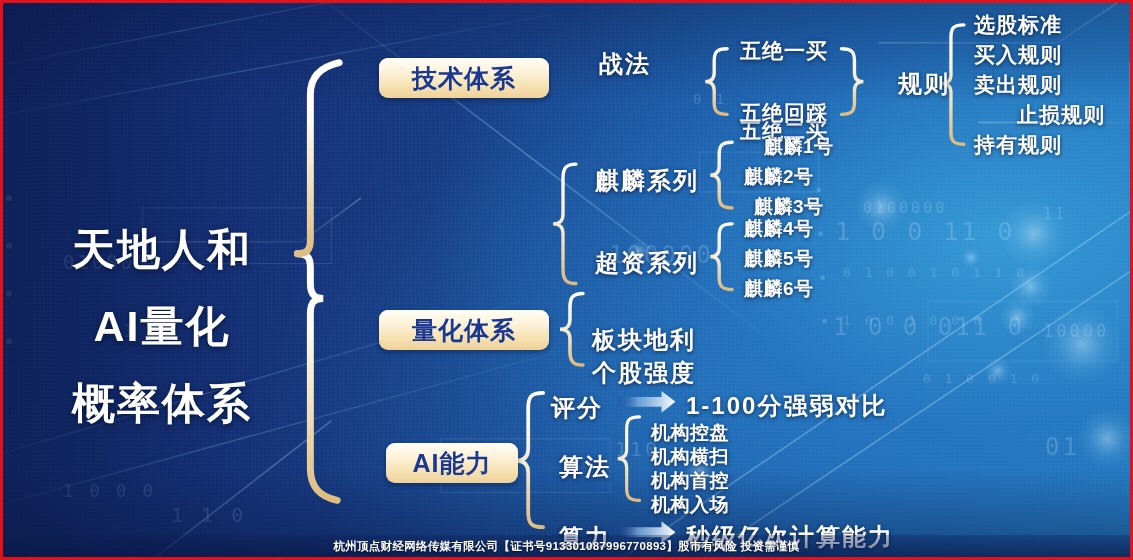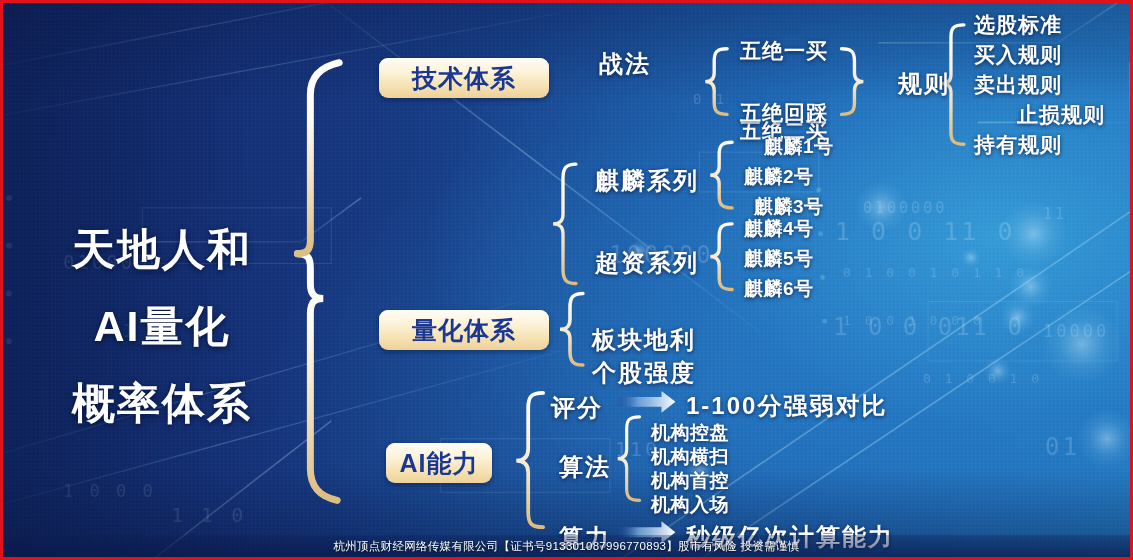--- a/index.html
+++ b/index.html
@@ -95,21 +95,21 @@
   #wires{ position:absolute; inset:0; pointer-events:none; }
 
   
   #footer{
     position:absolute; left:0; right:0; bottom:0;
     height:22px;
     display:flex; align-items:center; justify-content:center;
     background:linear-gradient(180deg, rgba(10,30,85,.30) 0%, rgba(8,24,72,.62) 100%);
     color:#ffffff;
     font-size:11.5px;
-    font-weight:normal;
+    font-weight:bold;
     letter-spacing:.3px;
     white-space:nowrap;
     text-shadow:0 1px 2px rgba(0,0,0,.7);
   }
 </style>
 </head>
 <body>
 
 <div id="stage">
 
@@ -317,21 +317,21 @@
   </svg>
 
   <div id="root-title">
     <span class="ln">天地人和</span>
     <span class="ln">AI量化</span>
     <span class="ln">概率体系</span>
   </div>
 
   <div class="pill" style="left:376px; top:55px;  width:170px;">技术体系</div>
   <div class="pill" style="left:376px; top:307px; width:170px;">量化体系</div>
-  <div class="pill" style="left:383px; top:440px; width:106px;">AI能力</div>
+  <div class="pill" style="left:383px; top:440px; width:132px;">AI能力</div>
 
   <div class="node n-lg" style="left:596px; top:45px;">战法</div>
 
   <div class="node n-md" style="left:737px; top:34px;">五绝一买</div>
   <div class="node n-md" style="left:737px; top:80px;margin-top:34px;">五绝二买</div>
   <div class="node n-md" style="left:737px; top:96px;">五绝回踩</div>
 
   <div class="node n-lg" style="left:884px; top:65px;margin-left:11px;">规则</div>
 
   <div class="node n-md" style="left:971px; top:8px;">选股标准</div>

